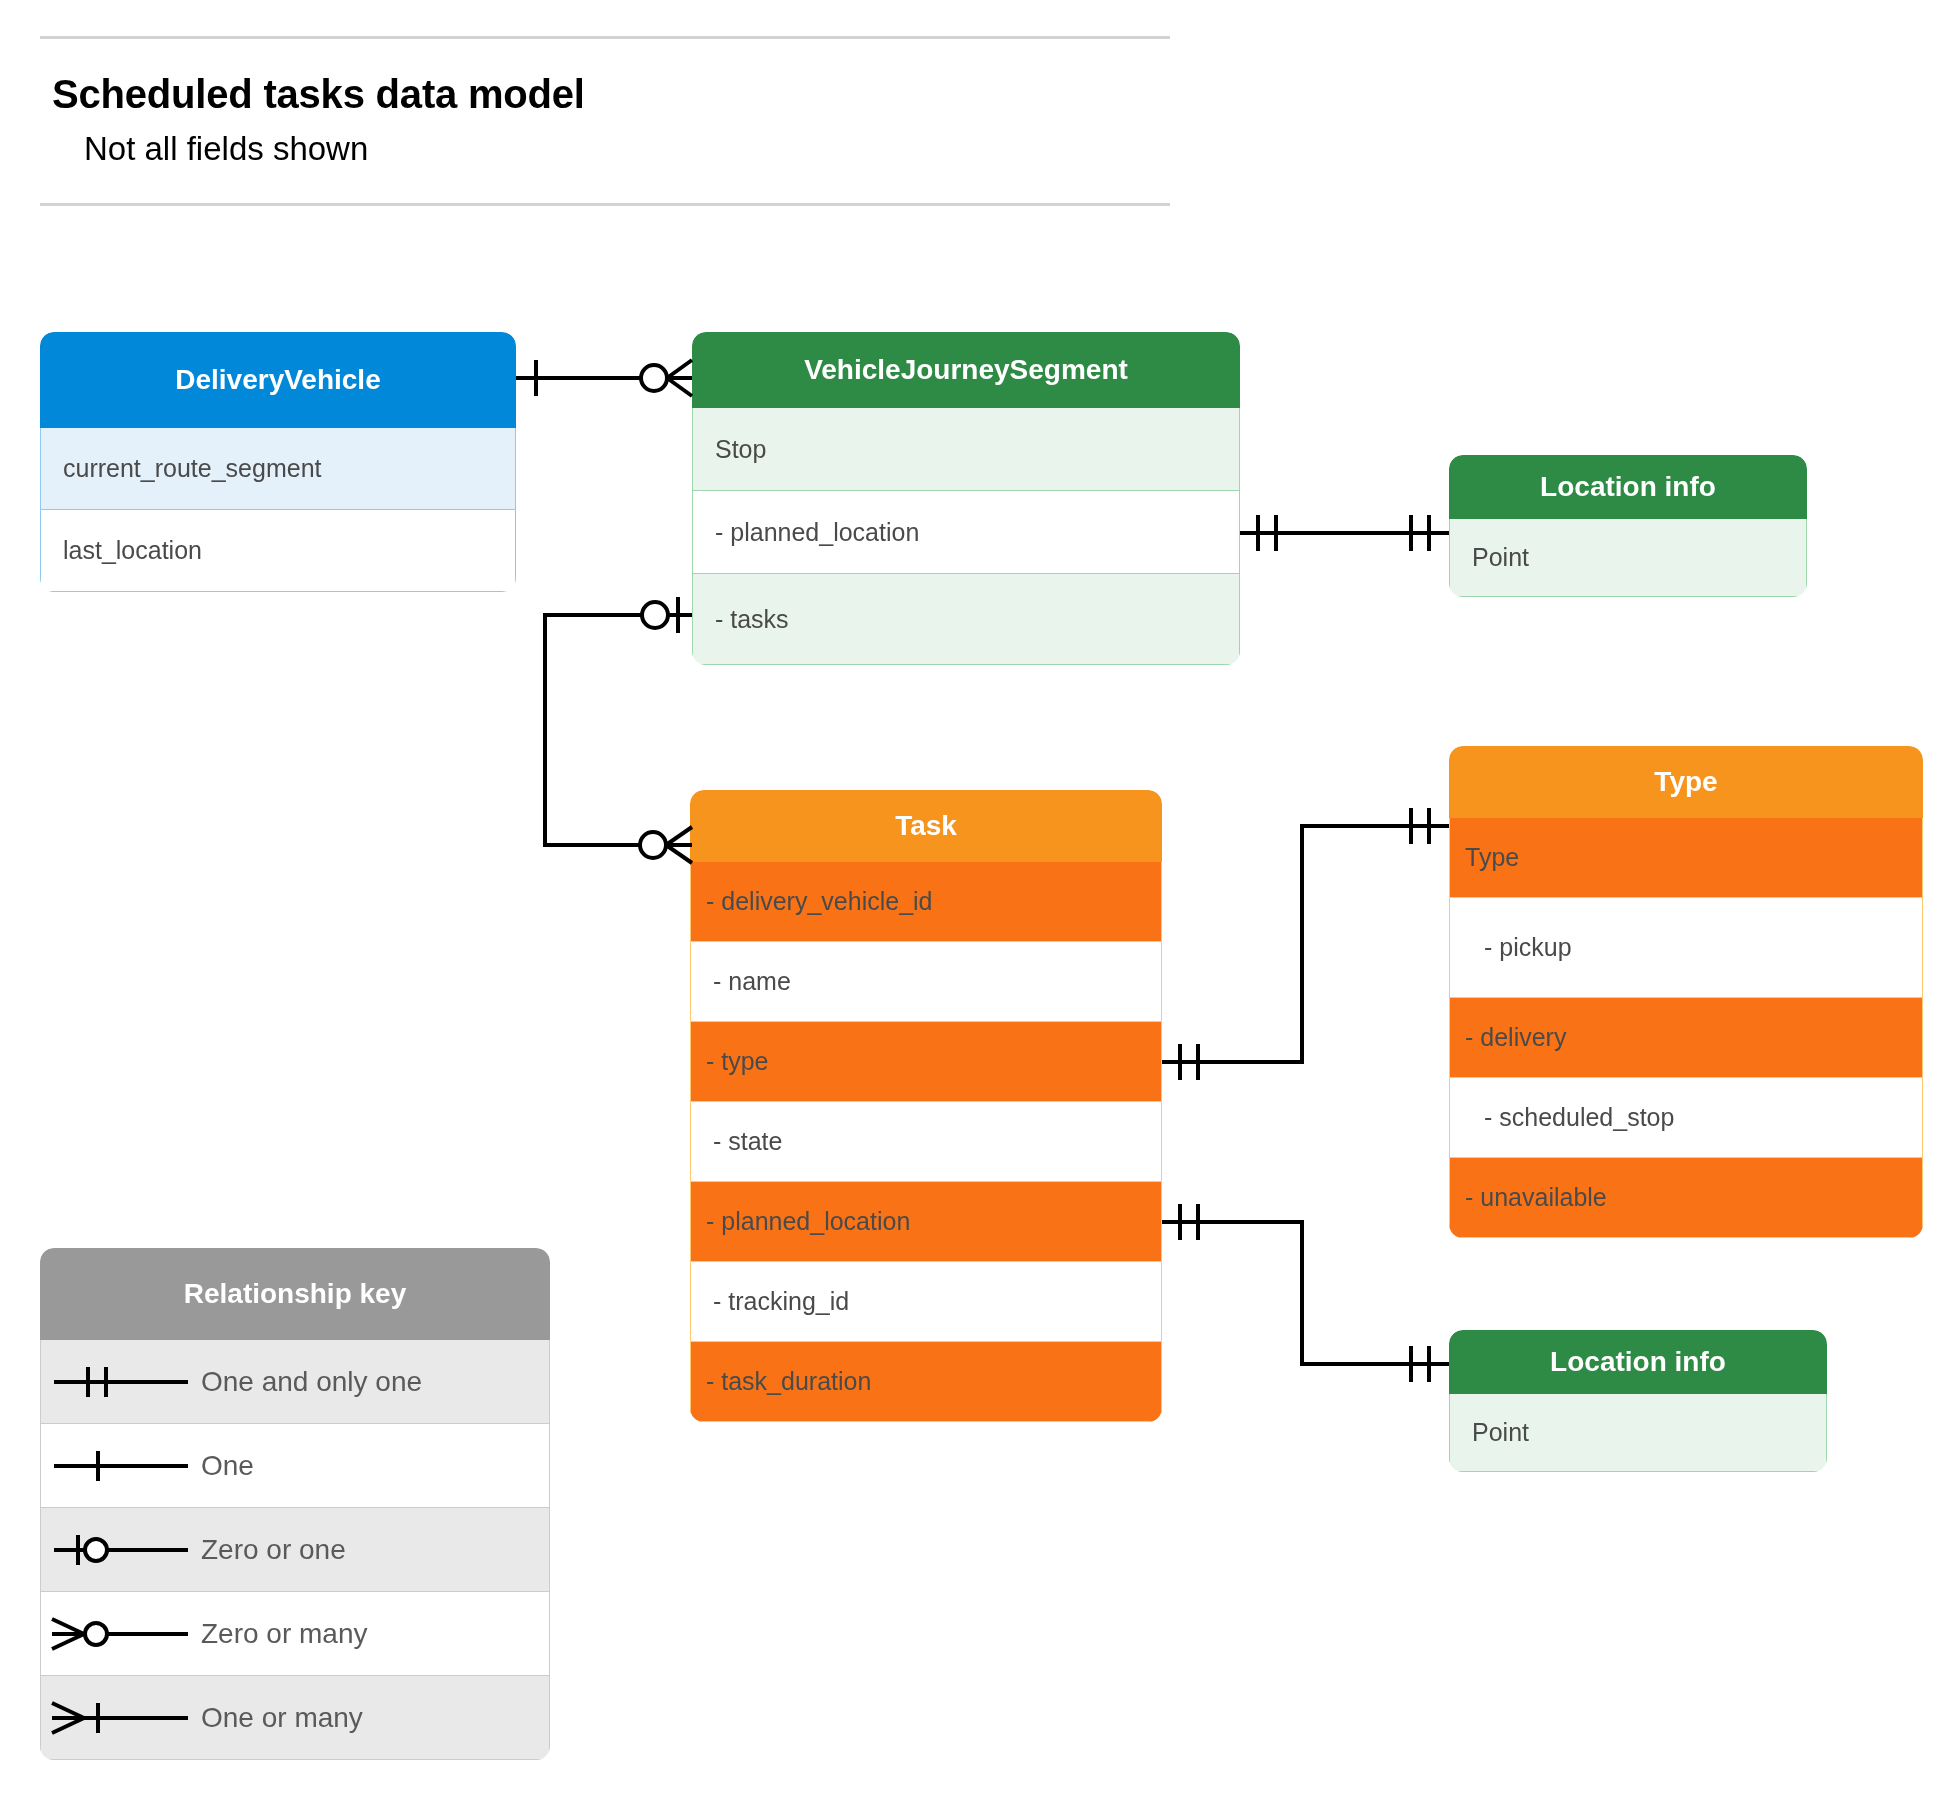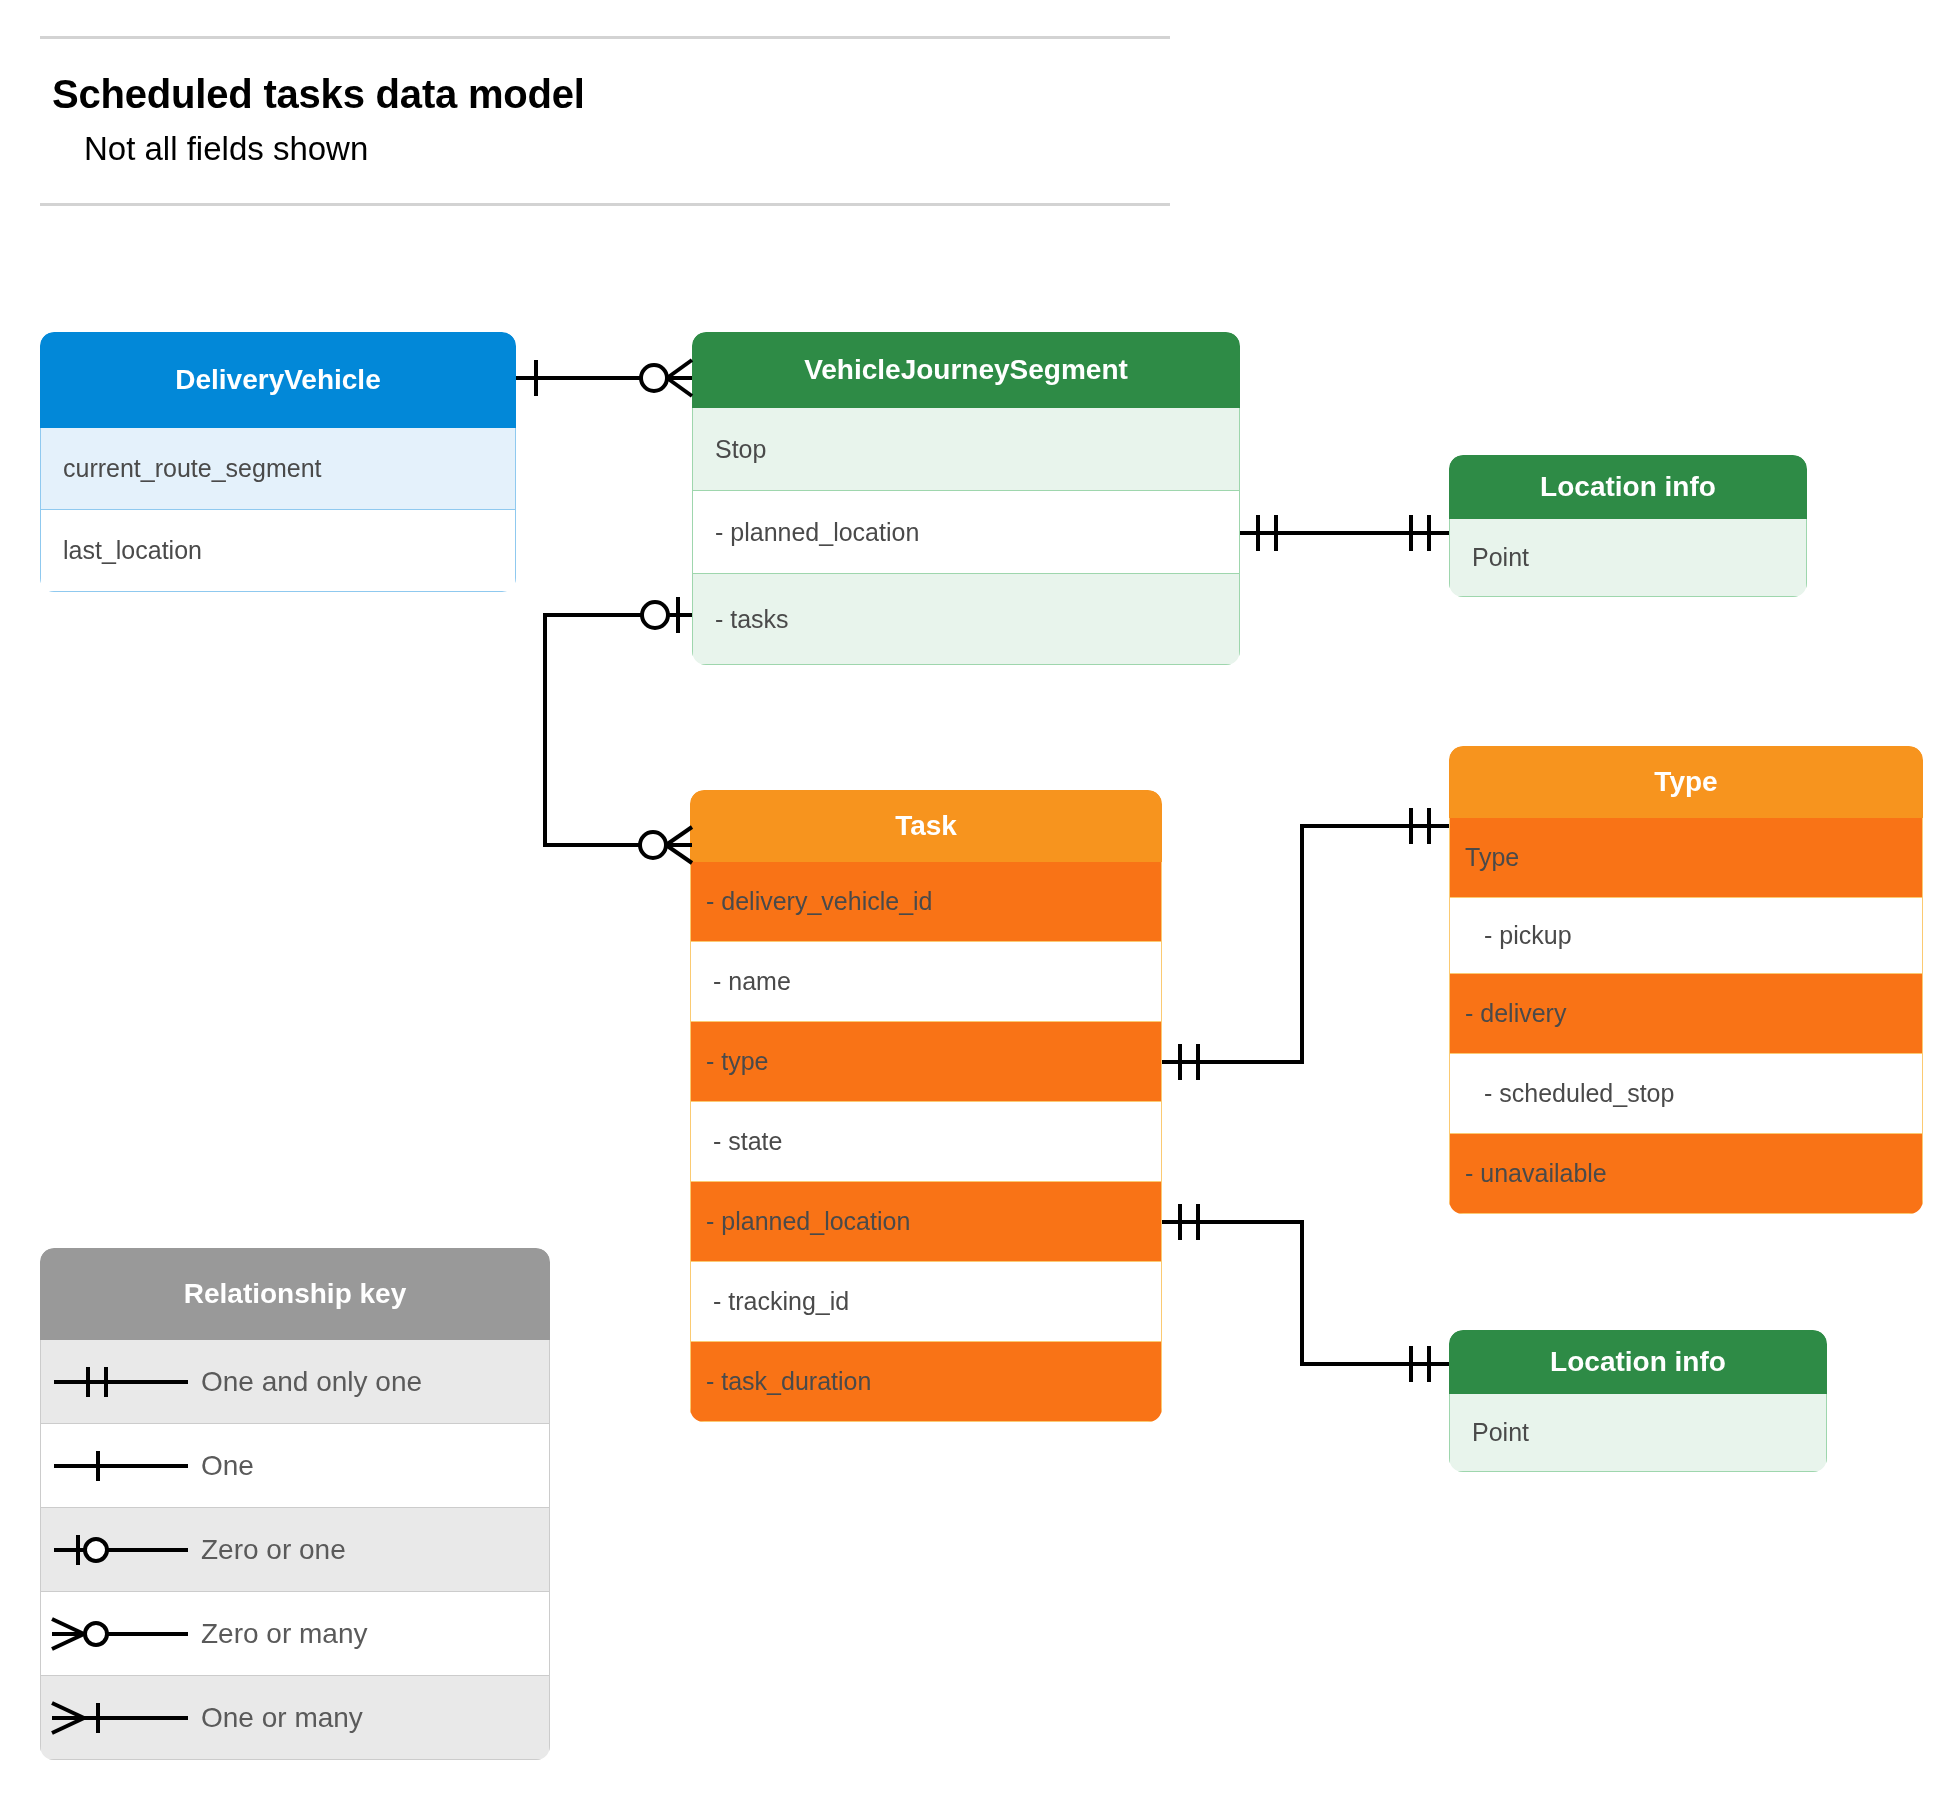--- a/index.html
+++ b/index.html
@@ -173,21 +173,21 @@
     <div class="ent-row alt" style="height:80px;">- type</div>
     <div class="ent-row" style="height:80px;">- state</div>
     <div class="ent-row alt" style="height:80px;">- planned_location</div>
     <div class="ent-row" style="height:80px;">- tracking_id</div>
     <div class="ent-row alt" style="height:80px;">- task_duration</div>
   </div>
 
   <div class="entity theme-orange" id="ent-type" style="left:1449px; top:746px; width:474px;">
     <div class="ent-title" style="height:72px;">Type</div>
     <div class="ent-row alt" style="height:80px;">Type</div>
-    <div class="ent-row indent" style="height:76px;">-   pickup</div>
+    <div class="ent-row indent" style="height:100px;">-   pickup</div>
     <div class="ent-row alt indent" style="height:80px;">-   delivery</div>
     <div class="ent-row indent" style="height:80px;">-   scheduled_stop</div>
     <div class="ent-row alt indent" style="height:80px;">-   unavailable</div>
   </div>
 
   <div class="entity theme-green" id="ent-loc-bottom" style="left:1449px; top:1330px; width:378px;">
     <div class="ent-title" style="height:64px;">Location info</div>
     <div class="ent-row alt" style="height:78px;">Point</div>
   </div>
 

